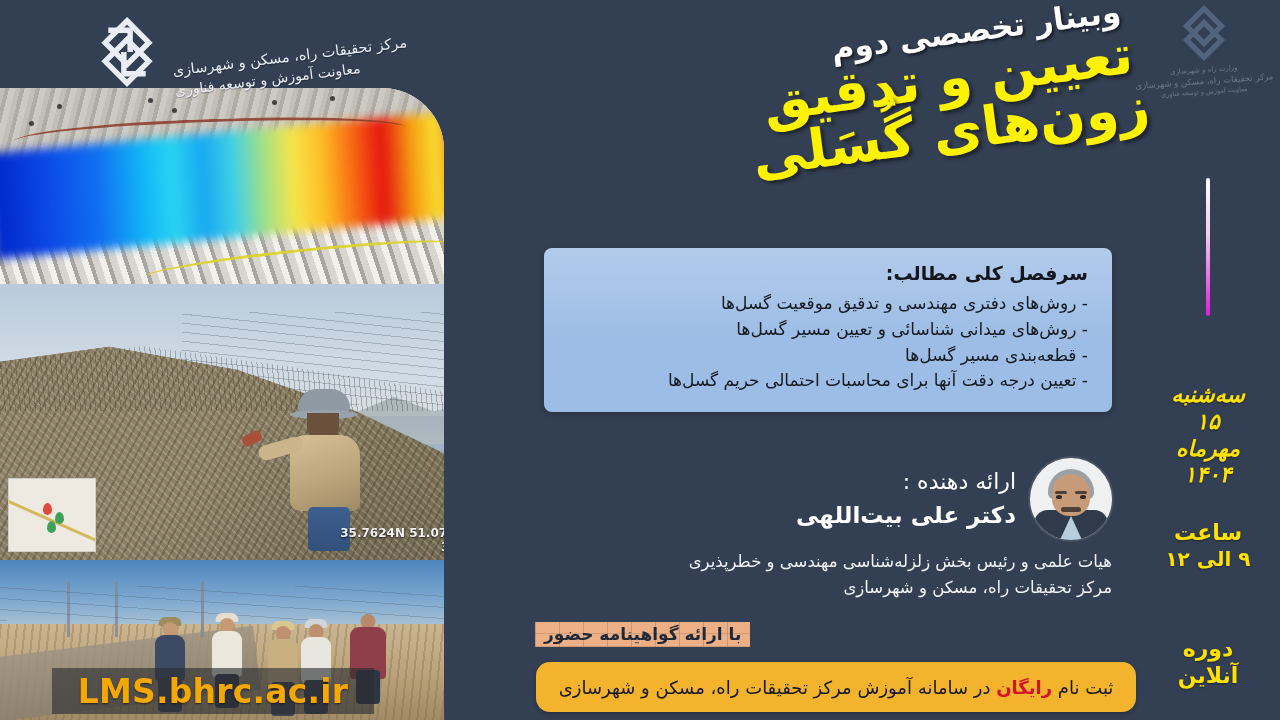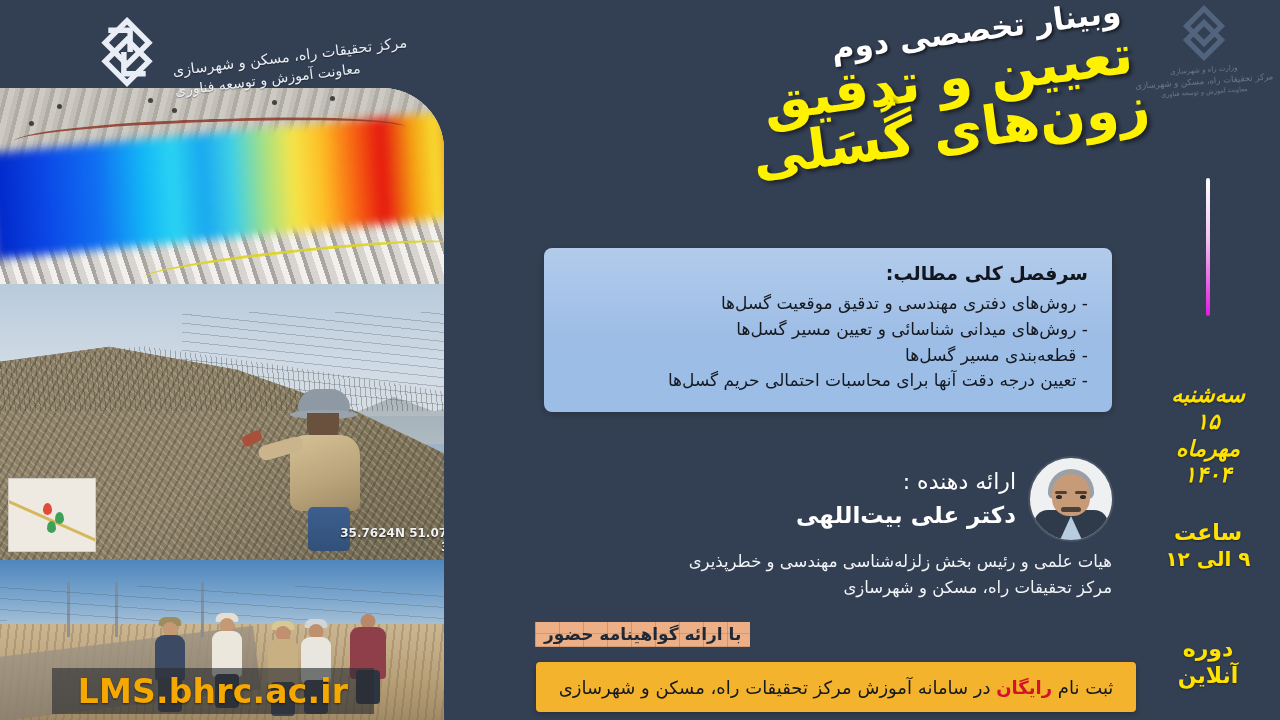--- a/index.html
+++ b/index.html
@@ -368,21 +368,21 @@
       repeating-linear-gradient(90deg, rgba(80,60,50,.22) 0 1px, rgba(0,0,0,0) 1px 24px),
       repeating-linear-gradient(0deg, rgba(80,60,50,.18) 0 1px, rgba(0,0,0,0) 1px 13px);
     color: #1e2836; font-size: 17px; font-weight: 700;
     direction: rtl; z-index: 6; letter-spacing: -.3px;
   }
 
   
   #register-bar {
     position: absolute; left: 536px; top: 662px;
     width: 600px; height: 50px;
-    background: #f4b32c; border-radius: 4px;
+    background: #f4b32c; border-radius: 14px;
     display: flex; align-items: center; justify-content: center;
     direction: rtl; z-index: 5;
     box-shadow: 0 2px 5px rgba(0,0,0,.25);
   }
   #register-bar .line { color: #14181f; font-size: 18px; white-space: nowrap; }
   #register-bar .free { color: #d4122a; font-weight: 700; }
 
   
   #right-rail {
     position: absolute; right: 0; top: 0;

